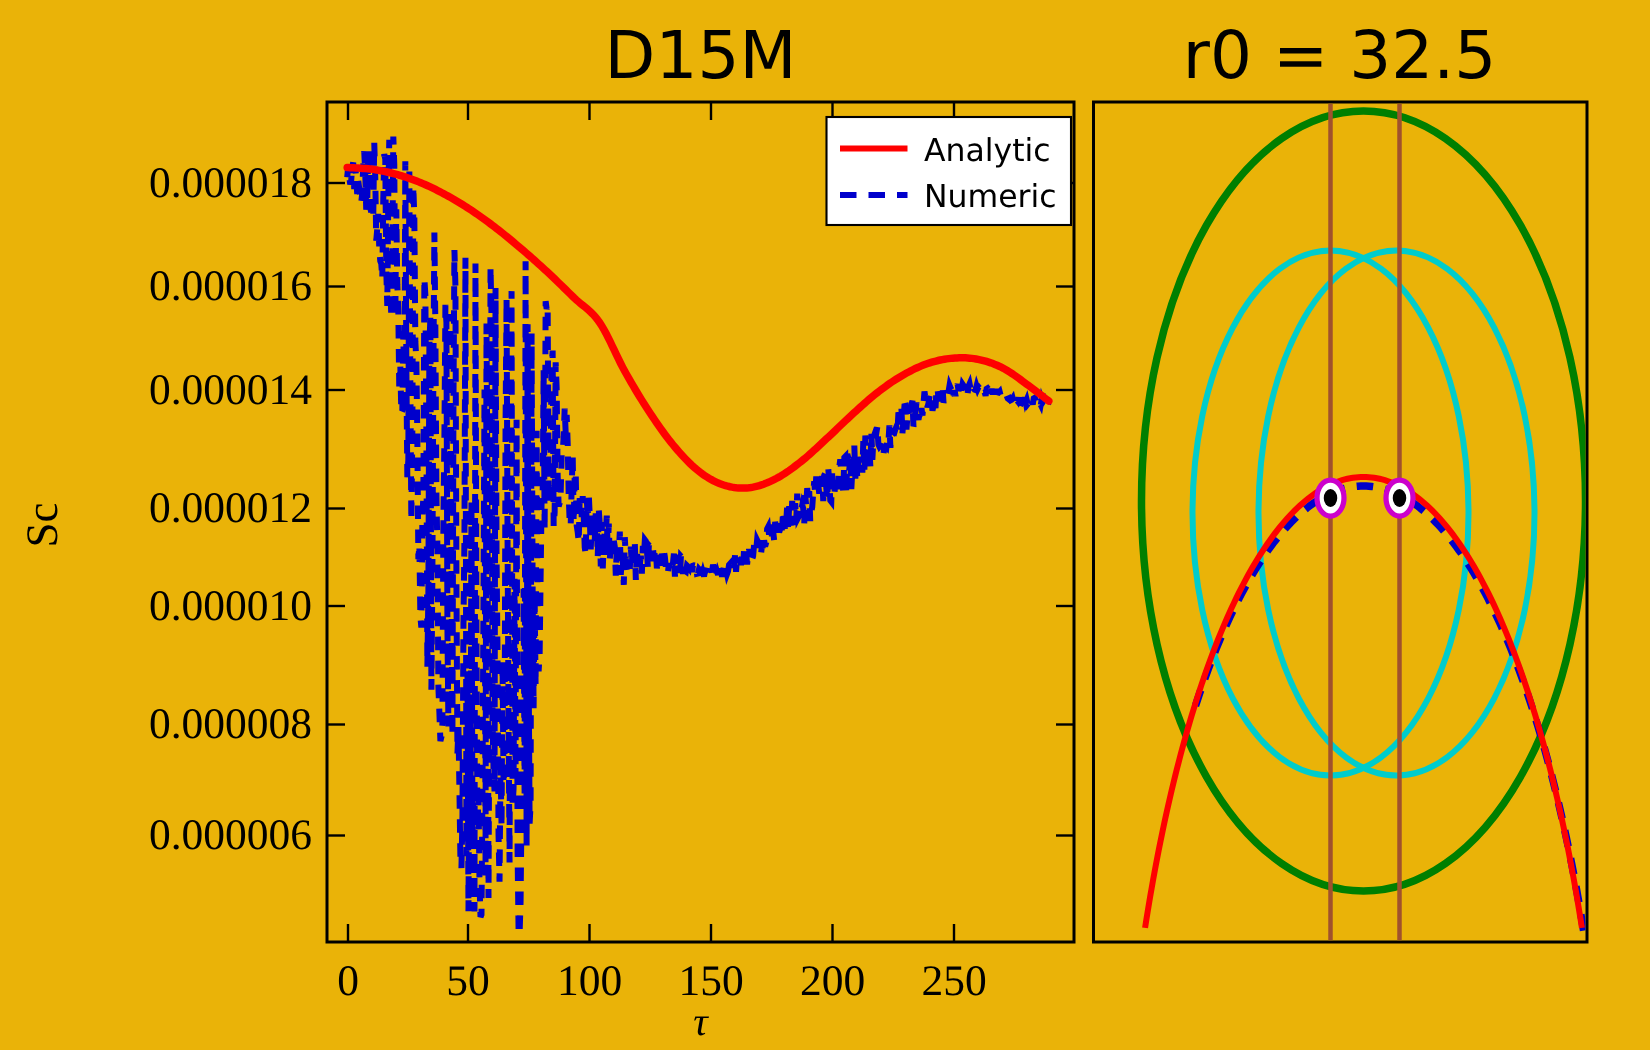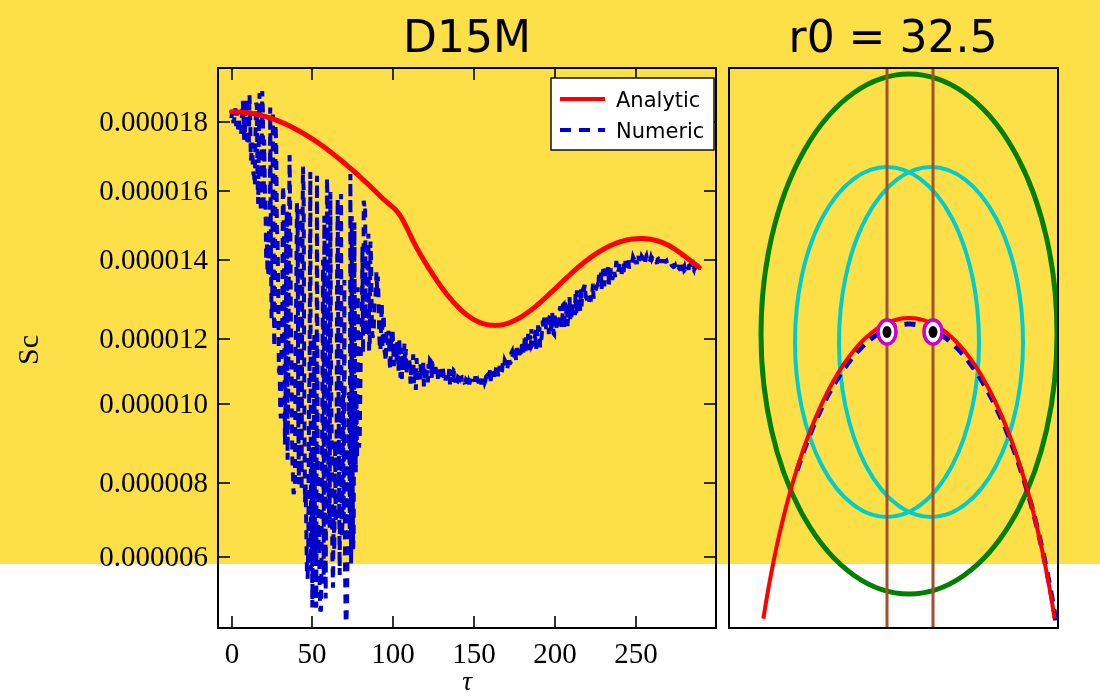--- a/index.html
+++ b/index.html
@@ -9,22 +9,22 @@
   }
   body {
     width: 1100px;
     height: 700px;
     font-family: "Liberation Serif", serif;
     overflow: hidden;
   }
   #figure {
     position: relative;
     width: 1100px;
-    height: 564px;
-    background: #fde047;
+    height: 700px;
+    background: #eab308;
   }
   svg.fig {
     position: absolute;
     left: 0;
     top: 0;
     width: 1100px;
     height: 700px;
     display: block;
   }
   .title-text {

